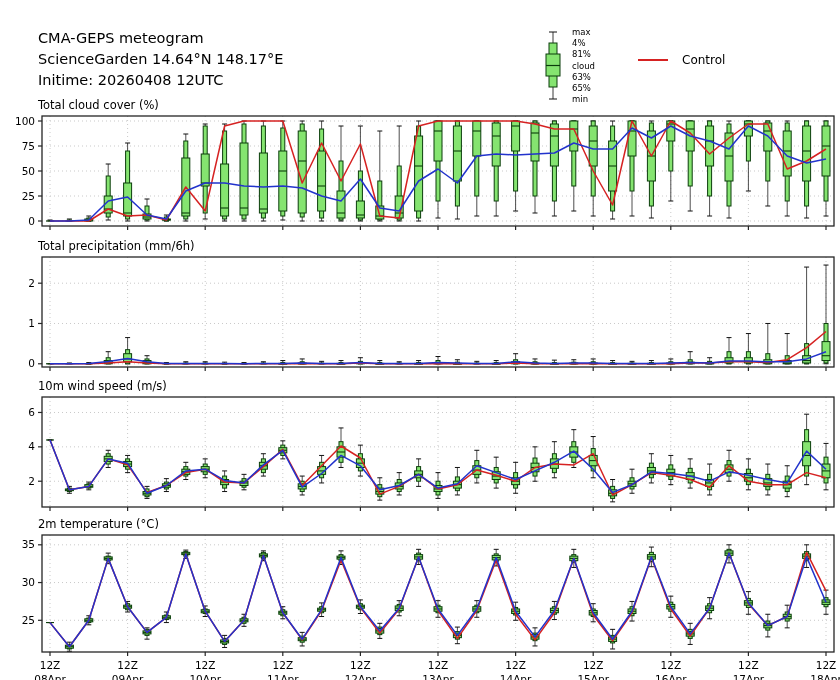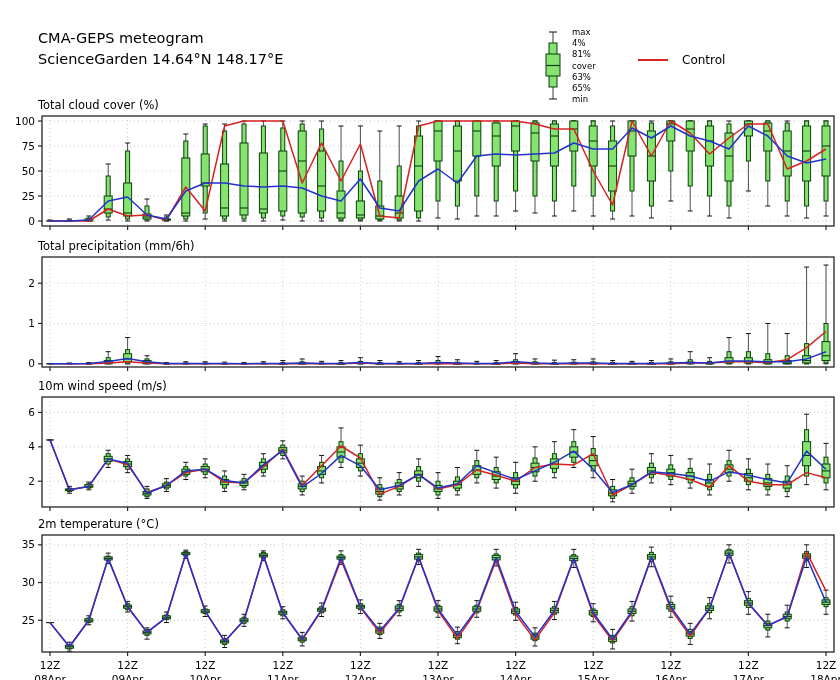--- a/index.html
+++ b/index.html
@@ -17,36 +17,37 @@
   .ll-label{font-size:12px;}
   #plots{position:absolute;left:0;top:0;}
 </style>
 </head>
 <body>
 <div id="canvas">
 
   <div id="header">
     <div>CMA-GEPS meteogram</div>
     <div>ScienceGarden 14.64°N 148.17°E</div>
+    <div>Initime: 20260408 12UTC</div>
   </div>
 
   <div id="legend-box">
     <svg width="24" height="82" viewBox="0 0 24 82">
       <line x1="11" y1="6" x2="11" y2="73" stroke="#3a3a3a" stroke-width="1"></line>
       <line x1="7" y1="6" x2="15" y2="6" stroke="#111" stroke-width="1"></line>
       <line x1="7" y1="73" x2="15" y2="73" stroke="#111" stroke-width="1"></line>
       <rect x="7" y="17" width="8" height="44" fill="#85e470" stroke="#0b3d0b" stroke-width="1"></rect>
       <rect x="4" y="28" width="14" height="22" fill="#85e470" stroke="#0b3d0b" stroke-width="1"></rect>
       <line x1="4" y1="39.5" x2="18" y2="39.5" stroke="#0b3d0b" stroke-width="1.2"></line>
     </svg>
     <div id="box-labels">
       <div>max</div>
       <div>4%</div>
       <div>81%</div>
-      <div>cover</div>
+      <div>cloud</div>
       <div>63%</div>
       <div>65%</div>
       <div>min</div>
     </div>
   </div>
 
   <div id="line-legend">
     <div class="ll-row">
       <span class="ll-swatch" id="sw-control" style="background: rgb(214, 34, 34);"></span>
       <span class="ll-label">Control</span>

